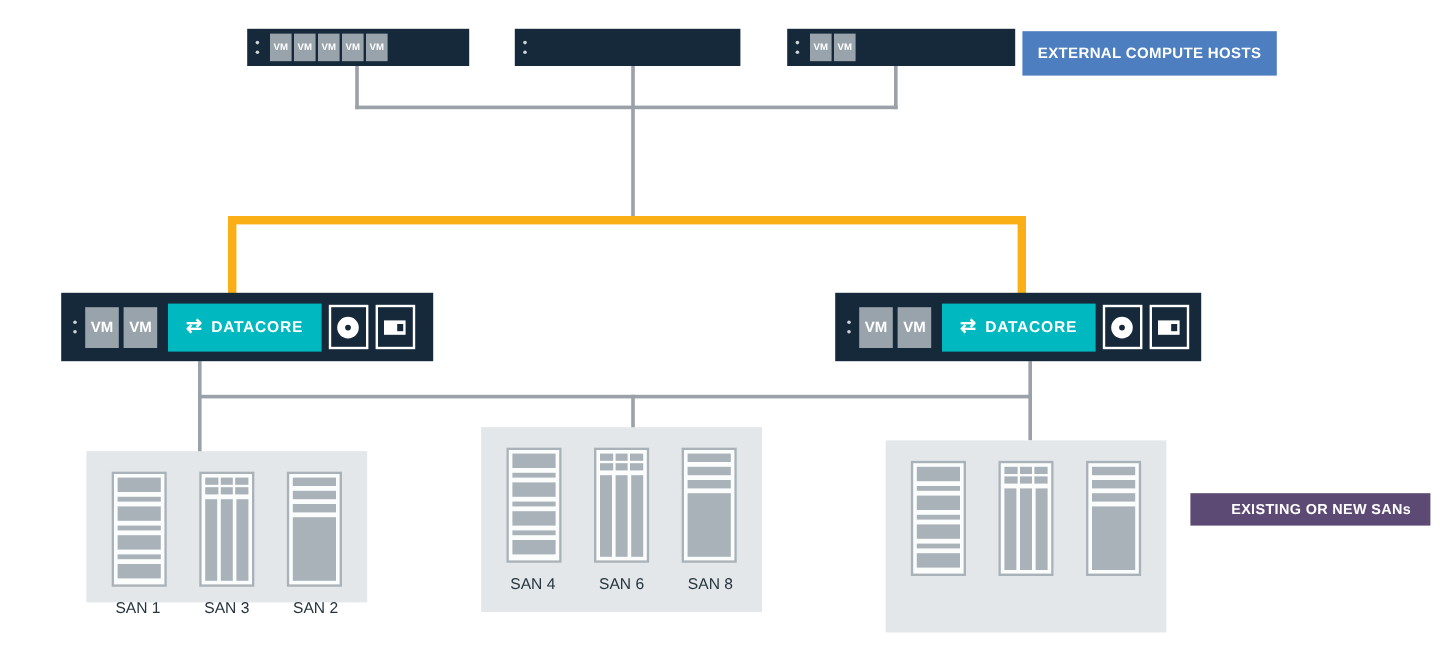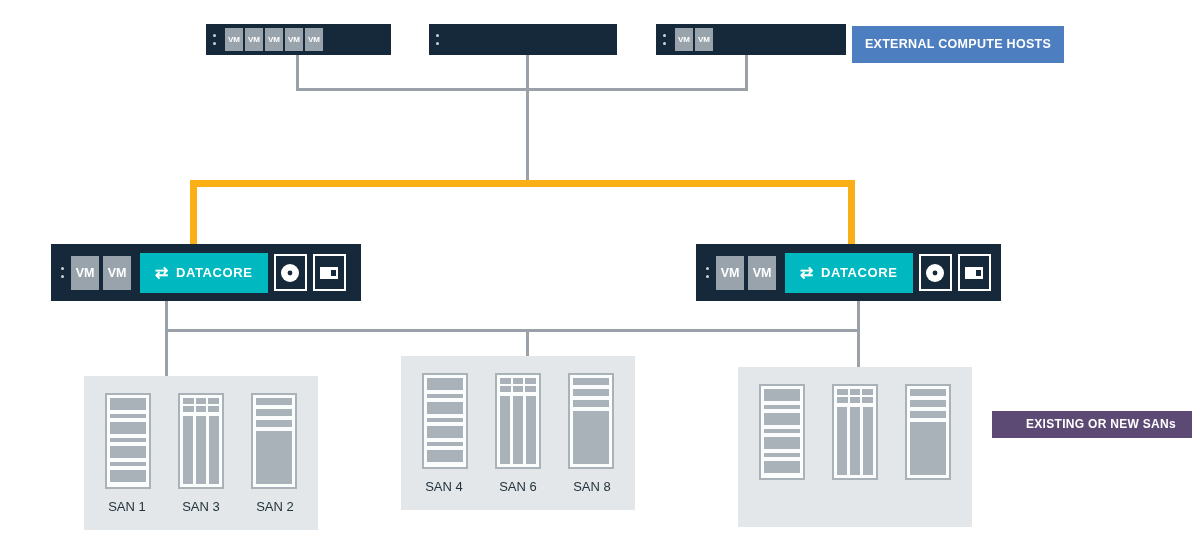--- a/index.html
+++ b/index.html
@@ -143,21 +143,21 @@
         </svg>
     </span>
     <span class="icon-box">
       <svg width="22" height="22" viewBox="0 0 22 22">
           <rect x="2" y="5" width="18" height="12" fill="#ffffff"></rect>
           <rect x="13" y="8" width="5" height="6" fill="#15293a"></rect>
         </svg>
     </span>
   </div>
 
-  <div class="san-group" style="left:68px; top:376px; height:154px">
+  <div class="san-group" style="left:56px; top:376px; height:126px">
     <div class="racks">
       <div class="rack">
         <i class="bar h12"></i>
           <i class="bar h4"></i>
           <i class="bar h12"></i>
           <i class="bar h4"></i>
           <i class="bar h12"></i>
           <i class="bar h4"></i>
           <i class="bar h12"></i>
       </div>

